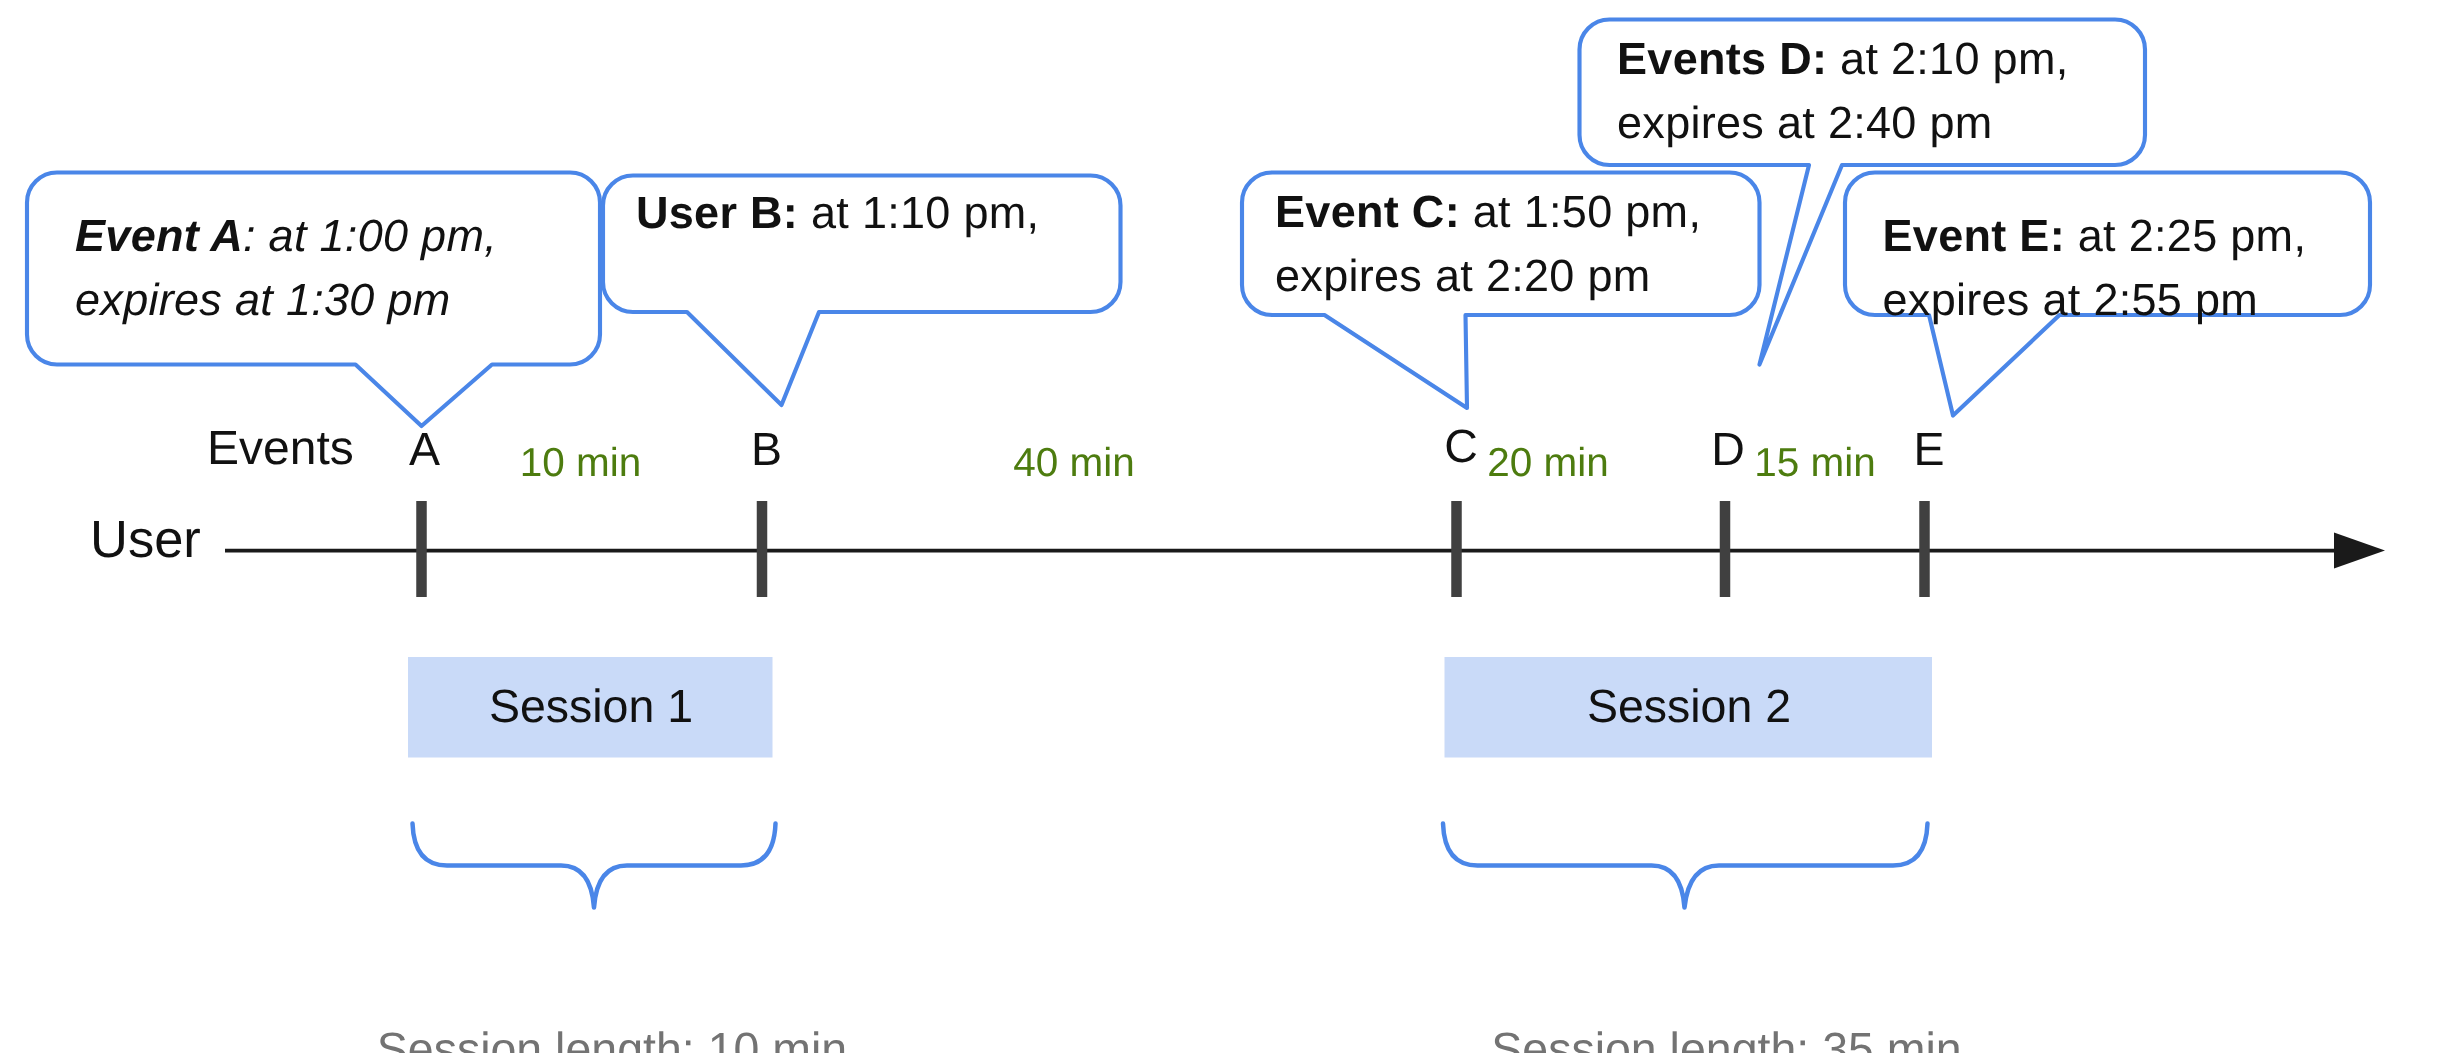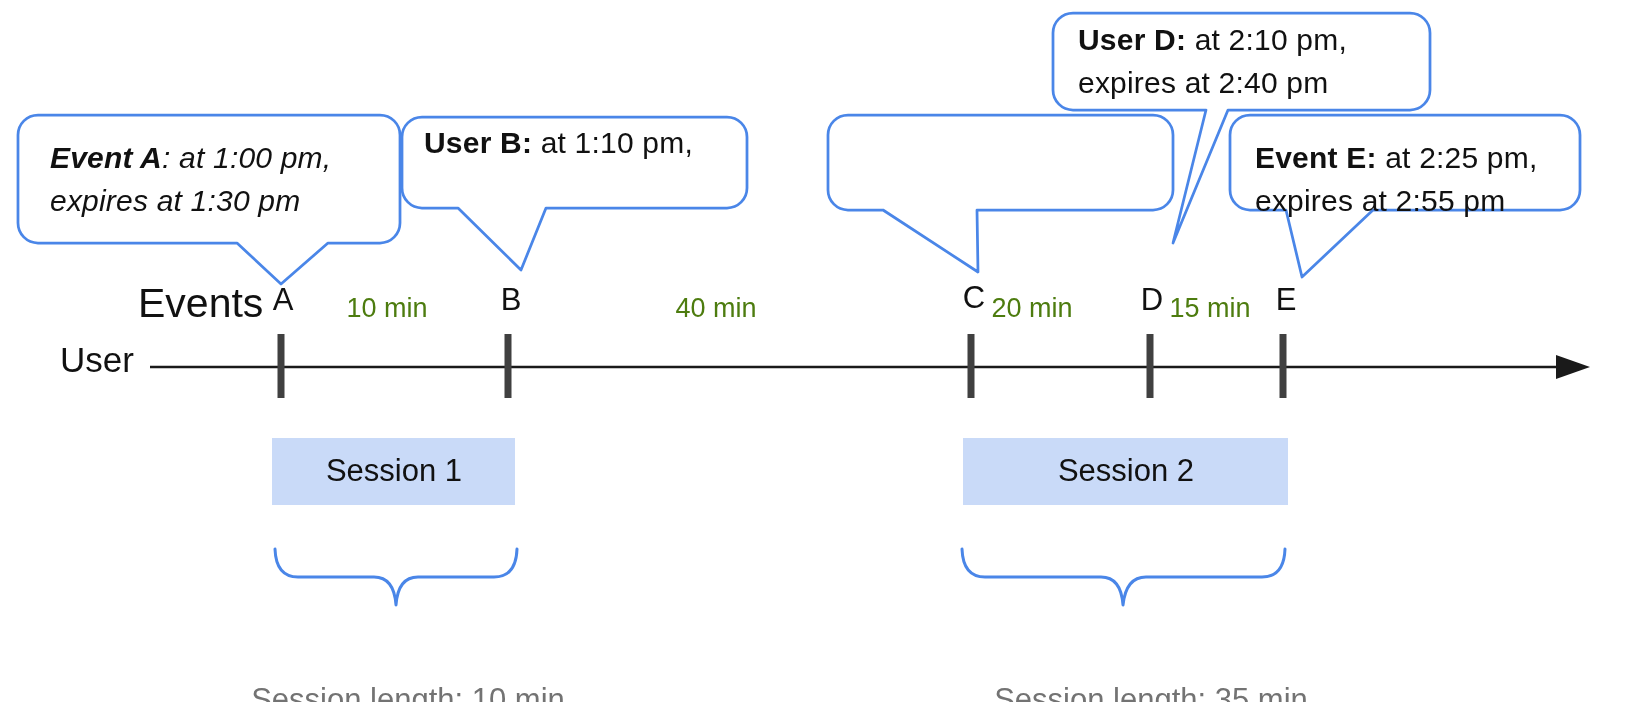--- a/index.html
+++ b/index.html
@@ -6,21 +6,21 @@
   .canvas{
     position:relative;width:1634px;height:702px;background:#ffffff;
     font-family:"Liberation Sans", sans-serif;color:#111111;overflow:hidden;
   }
   .canvas svg{position:absolute;left:0;top:0;}
   .txt{position:absolute;white-space:nowrap;}
   .bubble-text{position:absolute;font-size:30px;line-height:43px;letter-spacing:0.2px;}
   .bubble-text b{font-weight:bold;}
   .tick-letter{font-size:31px;transform:translateX(-50%);}
   .interval{font-size:27px;transform:translateX(-50%);color:#4d7c0f;}
-  .events-label{font-size:41px;}
+  .events-label{font-size:32px;}
   .user-label{font-size:35px;}
   .session-label{font-size:31px;transform:translateX(-50%);}
   .length-label{font-size:31px;transform:translateX(-50%);color:#737373;margin-top:32px;}
 </style>
 </head>
 <body>
 
 <div class="canvas">
 
   <svg width="1634" height="702" viewBox="0 0 1634 702">
@@ -49,23 +49,27 @@
 
   <div class="bubble-text" style="left:50px;top:136px;font-style:italic;">
     <div><b>Event A</b><span>: at 1:00 pm,</span></div>
     <div>expires at 1:30 pm</div>
   </div>
 
   <div class="bubble-text" style="left:424px;top:121px;">
     <div><b>User B:</b><span> at 1:10 pm,</span></div>
   </div>
 
+  <div class="bubble-text" style="left:850px;top:120px;">
+    <div><b>Event C:</b><span> at 1:50 pm,</span></div>
+    <div>expires at 2:20 pm</div>
+  </div>
 
   <div class="bubble-text" style="left:1078px;top:18px;">
-    <div><b>User D:</b><span> at 2:10 pm,</span></div>
+    <div><b>Events D:</b><span> at 2:10 pm,</span></div>
     <div>expires at 2:40 pm</div>
   </div>
 
   <div class="bubble-text" style="left:1255px;top:136px;">
     <div><b>Event E:</b><span> at 2:25 pm,</span></div>
     <div>expires at 2:55 pm</div>
   </div>
 
   <div class="txt events-label" style="left:138px;top:280px;">Events</div>
   <div class="txt user-label" style="left:60px;top:340px;">User</div>

